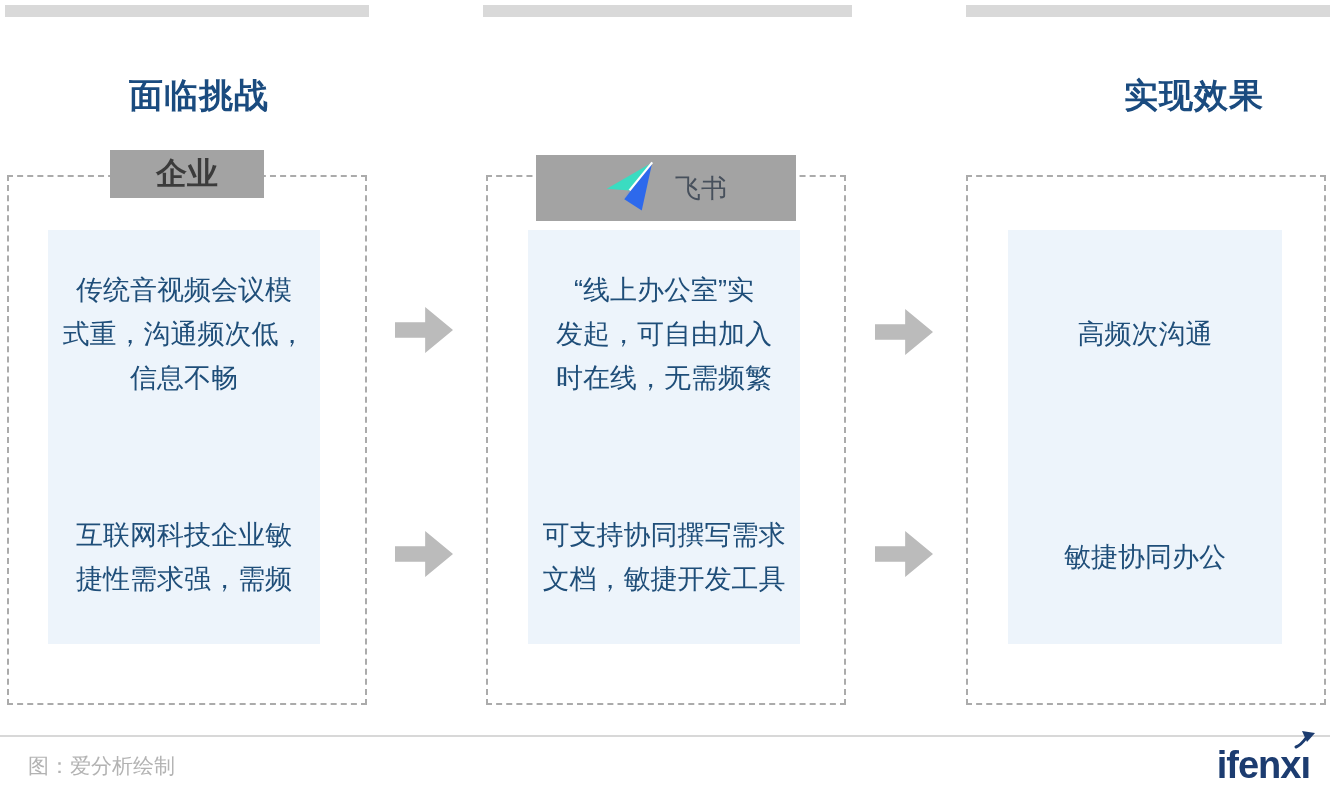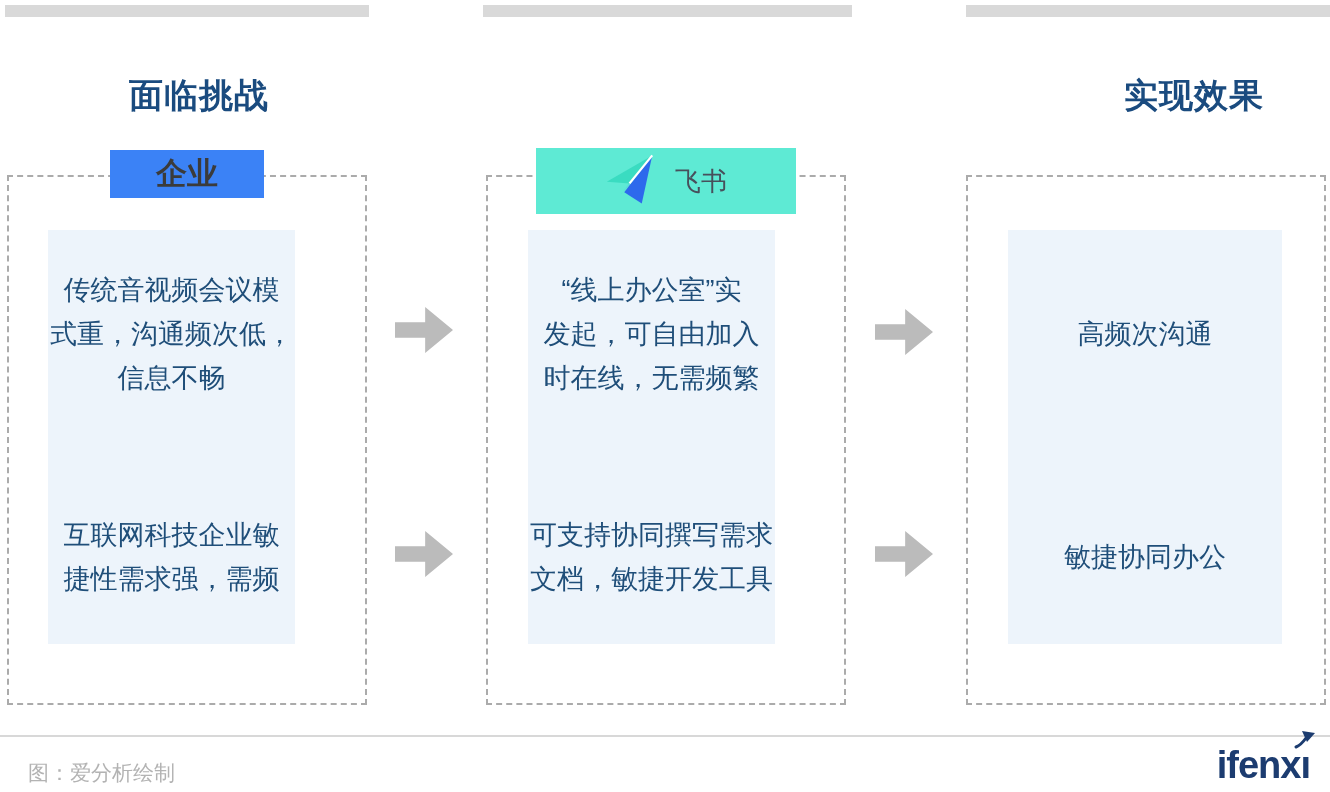--- a/index.html
+++ b/index.html
@@ -29,32 +29,32 @@
     position:absolute;top:175px;height:526px;width:356px;
     border:2px dashed #ABABAB;background:transparent;
   }
   .frame-1{left:7px;}
   .frame-2{left:486px;}
   .frame-3{left:966px;}
 
   
   .badge-wrap{position:absolute;left:7px;top:150px;width:360px;text-align:center;z-index:3;}
   .badge{
-    display:inline-block;background:#3b82f6;padding:2px 46px;
+    display:inline-block;background:#a3a3a3;padding:2px 46px;
     color:#3B3B3B;font-size:31px;font-weight:700;line-height:44px;
   }
 
   
-  .logo-wrap{position:absolute;left:536px;top:148px;width:260px;height:66px;z-index:3;
-    background:#5eead4;display:flex;align-items:center;justify-content:center;gap:14px;}
+  .logo-wrap{position:absolute;left:536px;top:155px;width:260px;height:66px;z-index:3;
+    background:#a3a3a3;display:flex;align-items:center;justify-content:center;gap:14px;}
   .logo-label{color:#47505C;font-size:26px;font-weight:400;}
 
   
   .bluebox{
-    position:absolute;top:230px;height:414px;width:247px;background:#EDF4FB;
+    position:absolute;top:230px;height:414px;width:272px;background:#EDF4FB;
     display:flex;flex-direction:column;z-index:2;
   }
   .bluebox-1{left:48px;}
   .bluebox-2{left:528px;}
   .bluebox-3{left:1008px;width:274px;}
   .half{flex:1;display:flex;align-items:center;justify-content:center;}
   .half-2{transform:translateY(16px);}
   .card-text{
     text-align:center;color:#1F4E79;font-size:27px;font-weight:400;line-height:44px;
   }
@@ -64,21 +64,21 @@
     position:absolute;width:58px;height:46px;background:#BBBBBB;
     clip-path:polygon(0 33%,52% 33%,52% 0,100% 50%,52% 100%,52% 67%,0 67%);
   }
   .arrow-1{left:395px;top:307px;}
   .arrow-2{left:875px;top:309px;}
   .arrow-3{left:395px;top:531px;}
   .arrow-4{left:875px;top:531px;}
 
   
   .divider{position:absolute;left:0;top:735px;width:1330px;height:2px;background:#D8D8D8;}
-  .caption{position:absolute;left:28px;top:752px;color:#B3B3B3;font-size:21px;font-weight:400;margin-top:7px;}
+  .caption{position:absolute;left:28px;top:752px;color:#B3B3B3;font-size:21px;font-weight:400;}
   .brand{
     position:absolute;right:20px;top:744px;color:#1C3C70;
     font-size:38px;font-weight:700;letter-spacing:-1px;line-height:42px;
   }
   .brand .final-i{position:relative;display:inline-block;}
   .brand .final-i svg{position:absolute;top:-13px;right:-6px;}
 </style>
 </head>
 <body>
 

